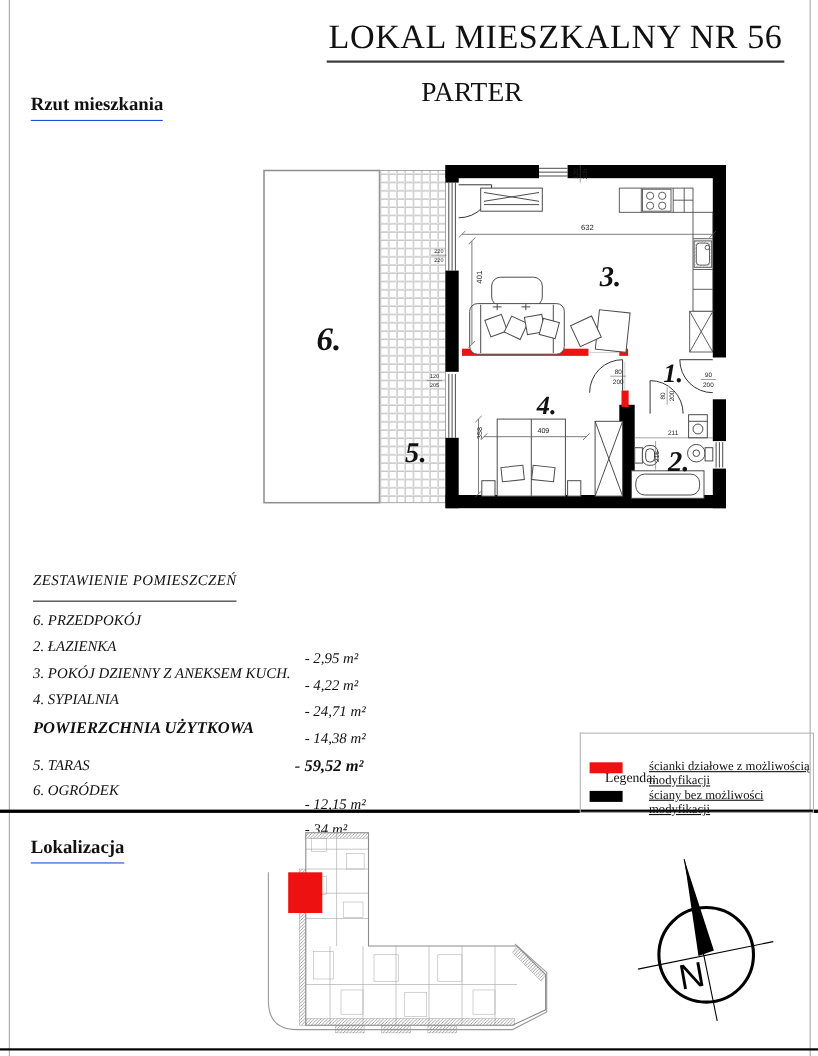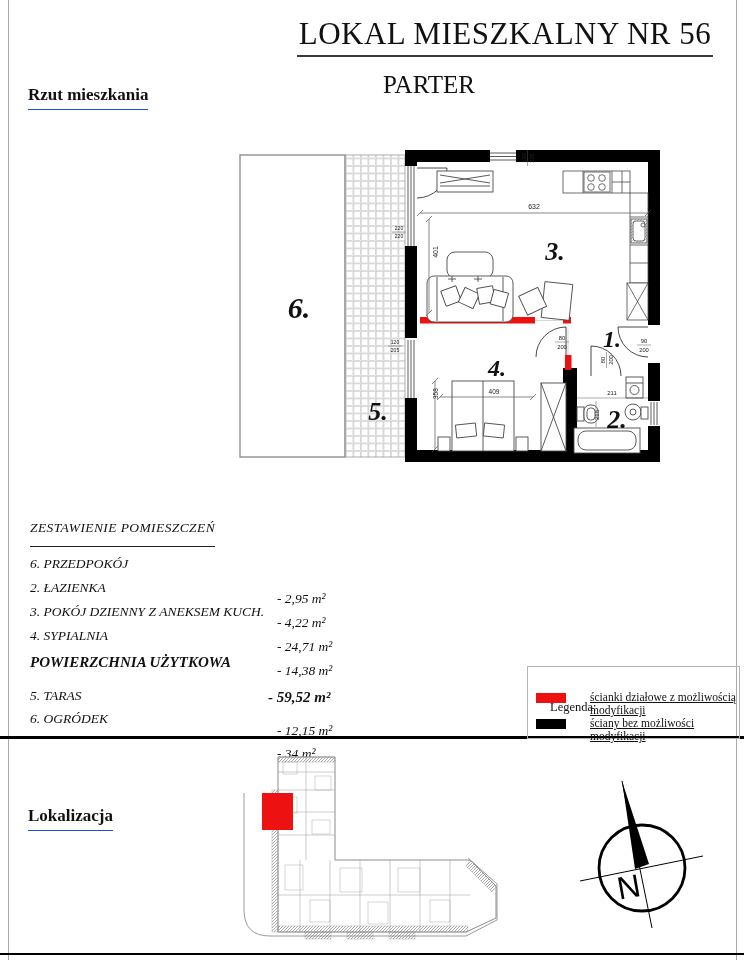--- a/index.html
+++ b/index.html
@@ -10,21 +10,21 @@
   .bottom-line{position:absolute;left:0;top:953px;width:744px;height:2px;background:#000;}
   .divider{position:absolute;left:0;top:736px;width:744px;height:3px;background:#000;}
 
   .title{position:absolute;left:288px;top:16px;width:434px;text-align:center;
          font-size:31px;letter-spacing:.5px;}
   .title span{display:inline-block;border-bottom:2px solid #3a3a3a;padding:0 2px 3px 2px;}
   .subtitle{position:absolute;left:290px;top:54px;width:278px;text-align:center;font-size:25px;margin-top:17px;}
   .sec-head{position:absolute;font-size:17px;}
   .sec-head span{border-bottom:1px solid #1d4ed8;padding-bottom:5px;font-weight:bold;}
   #plan-head{left:28px;top:85px;}
-  #loc-head{left:28px;top:760px;margin-top:46px;}
+  #loc-head{left:28px;top:760px;}
 
   
   #schedule{position:absolute;left:30px;top:520px;width:360px;font-style:italic;font-size:13.5px;}
   #schedule .hrow{position:absolute;left:0;white-space:nowrap;}
   #schedule .heading{top:0;letter-spacing:.4px;}
   #schedule .heading span{border-bottom:1px solid #222;padding-bottom:11px;}
   #schedule .val{position:absolute;left:247px;top:0;white-space:nowrap;margin-top:35px;}
   #schedule .total{font-weight:bold;font-size:15px;}
   #schedule .total .val{left:238px;}
 

